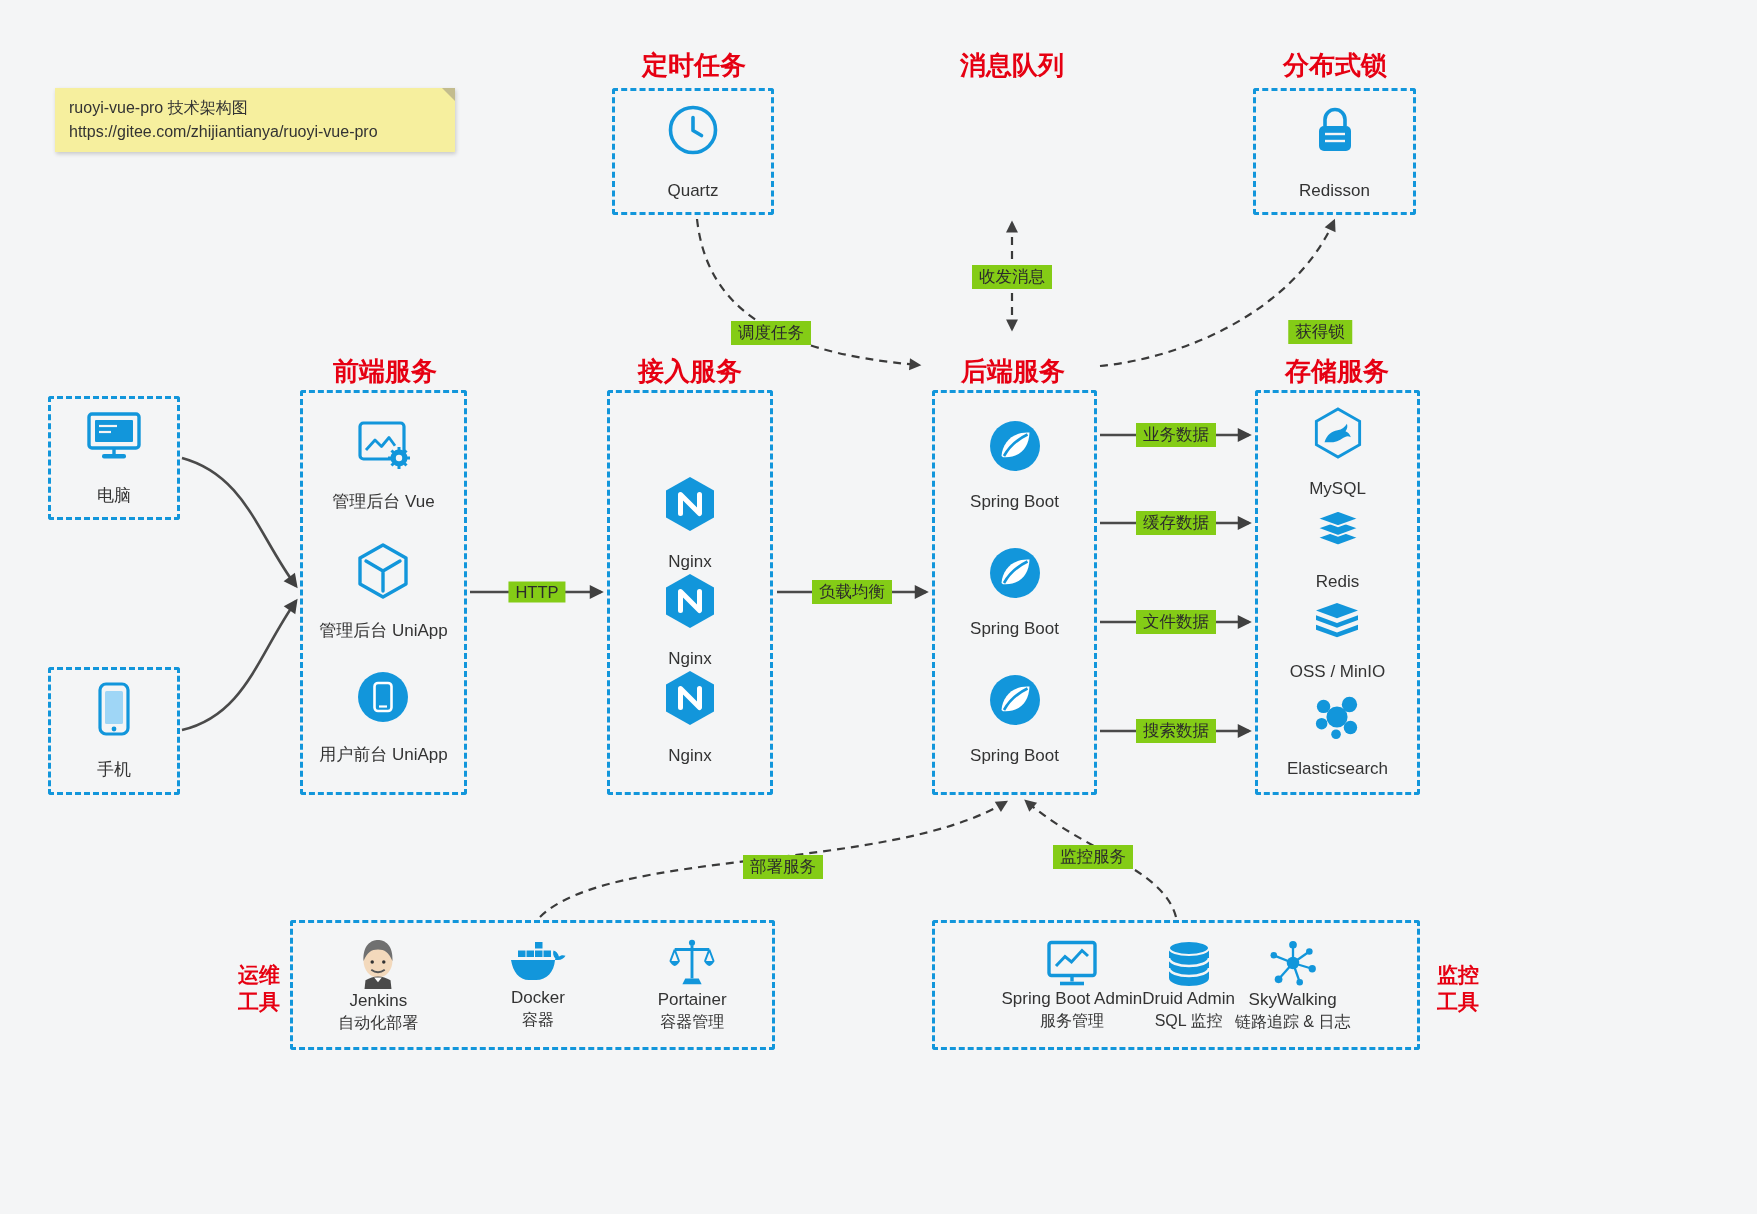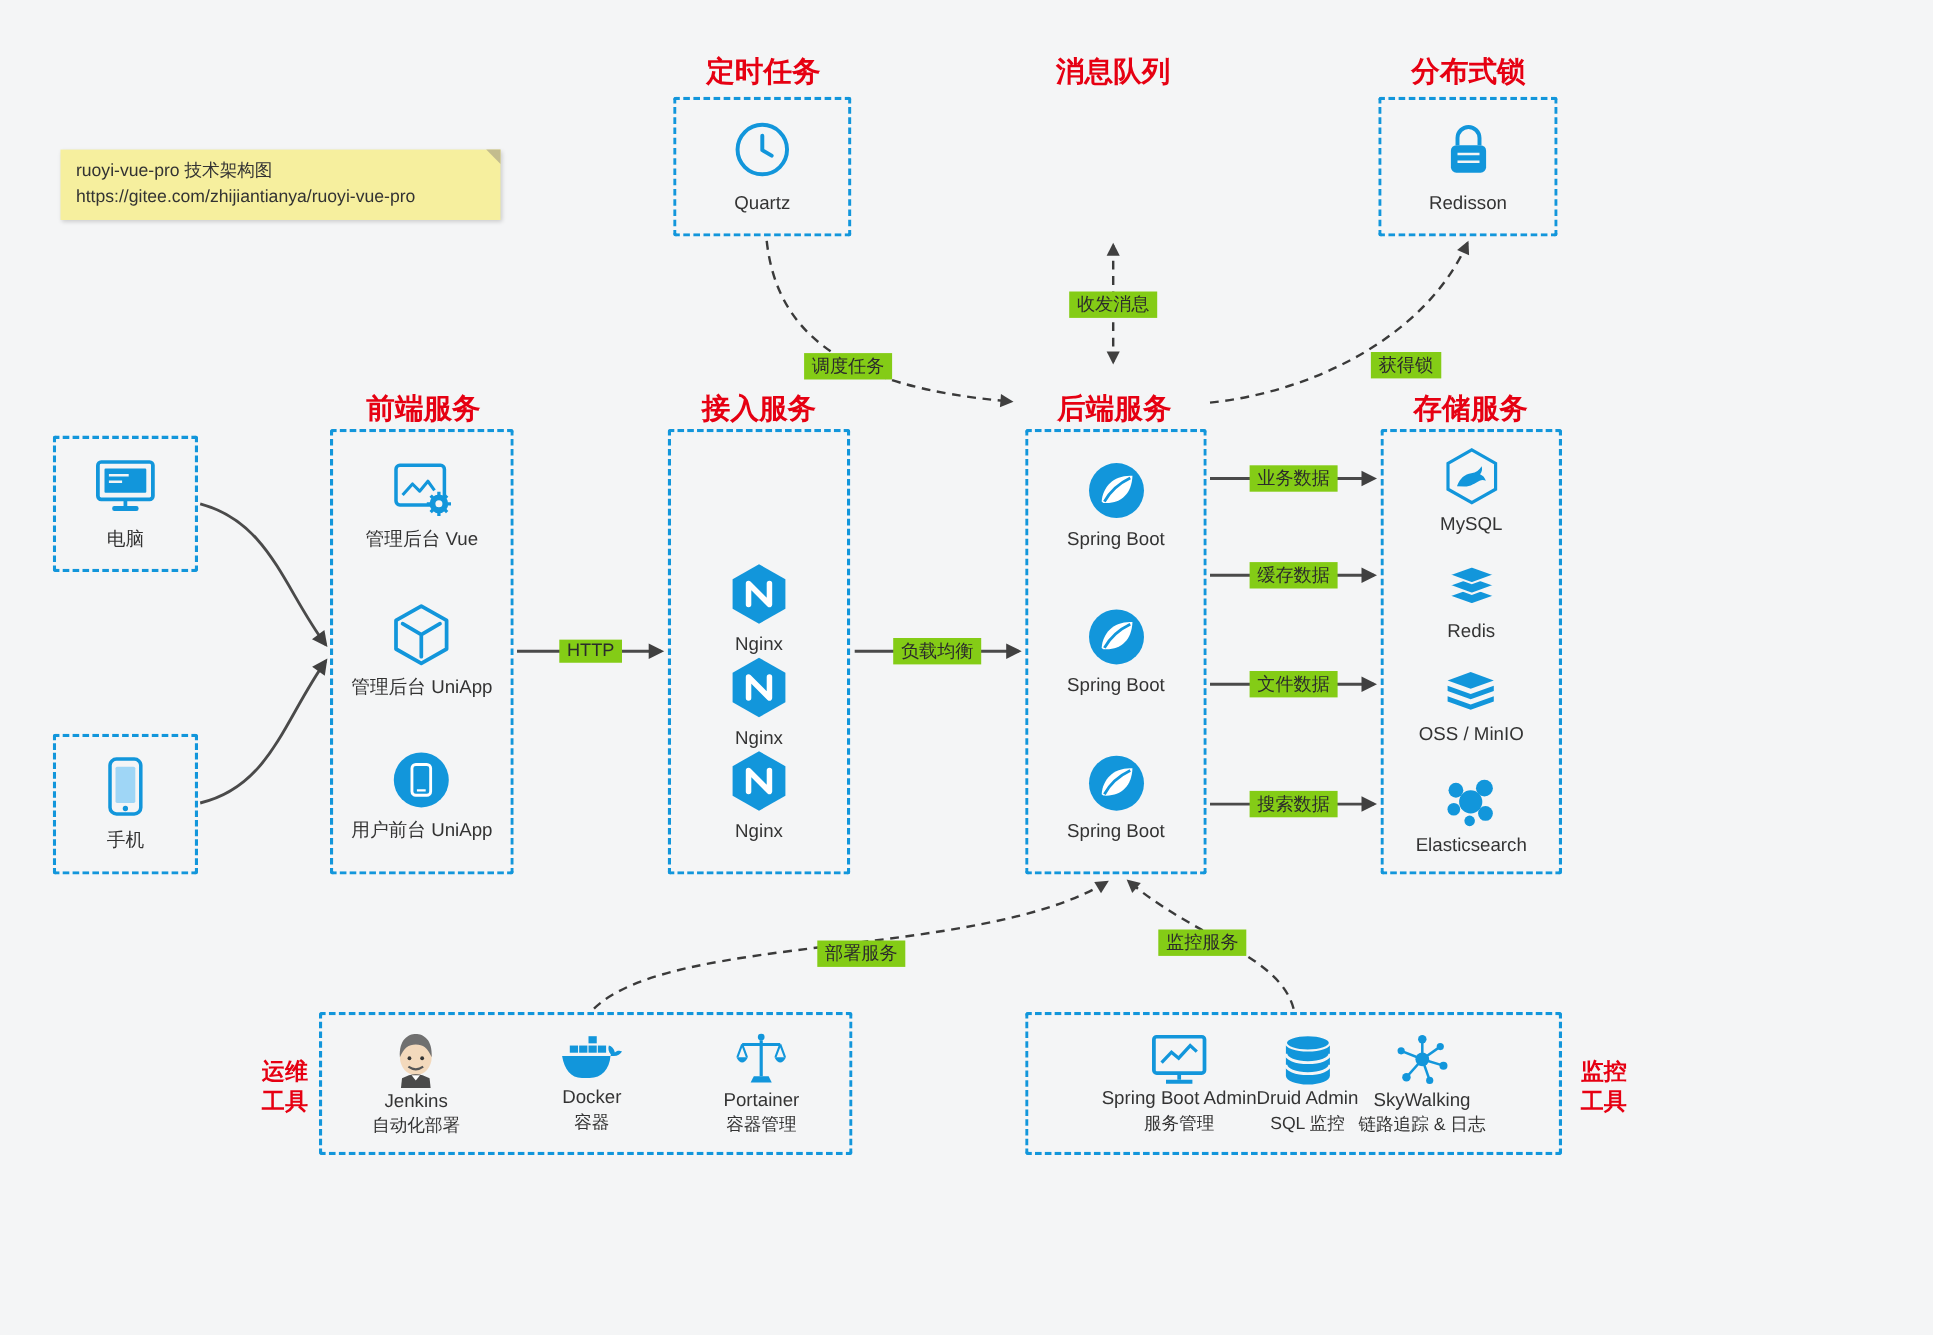--- a/index.html
+++ b/index.html
@@ -11,30 +11,30 @@
   .side-title { position:absolute; transform:translateX(-50%); color:#e60012; font-size:21px; font-weight:bold; line-height:27px; text-align:center; z-index:4; }
 
   .top-box { display:flex; flex-direction:column; align-items:center; justify-content:center; gap:12px; }
   .group-box { display:flex; flex-direction:column; justify-content:space-between; align-items:center; padding:26px 0; }
   .storage-box { padding:13px 0; }
   .client-box { display:flex; flex-direction:column; align-items:center; justify-content:center; gap:9px; }
   .tool-box { display:flex; flex-direction:row; justify-content:space-around; align-items:center; }
 
   .item { display:flex; flex-direction:column; align-items:center; gap:7px; }
   .tool-item { display:flex; flex-direction:column; align-items:center; gap:2px; }
-  .label { font-size:17px; color:#333; white-space:nowrap; }
+  .label { font-size:17px; color:#333; white-space:nowrap;margin-top:12px; }
   .tool-name { font-size:17px; color:#333; white-space:nowrap; }
   .tool-desc { font-size:16px; color:#333; white-space:nowrap; }
 
   .edges-layer { position:absolute; left:0; top:0; z-index:1; pointer-events:none; }
   .solid { fill:none; stroke:#4a4a4a; stroke-width:2.6; }
   .dash { fill:none; stroke:#3a3a3a; stroke-width:2.2; stroke-dasharray:8 6; }
   .edge-label { position:absolute; transform:translate(-50%,-50%); background:#84cc16; padding:1px 7px; font-size:16.5px; color:#2b2b2b; white-space:nowrap; z-index:3; }
 
-  .note { position:absolute; left:55px; top:88px; width:400px; height:64px; background:#f6ef9e; padding:8px 14px; box-shadow:1px 2px 4px rgba(0,0,0,0.18); font-size:16px; color:#333; line-height:24px; z-index:4;margin-top:48px; }
+  .note { position:absolute; left:55px; top:88px; width:400px; height:64px; background:#f6ef9e; padding:8px 14px; box-shadow:1px 2px 4px rgba(0,0,0,0.18); font-size:16px; color:#333; line-height:24px; z-index:4; }
   .note::after { content:""; position:absolute; top:0; right:0; width:0; height:0; border-top:13px solid #c3bc8e; border-left:13px solid transparent; }
 
   .icon { display:flex; align-items:center; justify-content:center; }
 </style>
 </head>
 <body>
 
 <div class="canvas">
 
   <svg class="edges-layer" width="1757" height="1214">
@@ -384,17 +384,17 @@
   </div>
 
   <div class="edge-label" style="left:537px; top:592px;">HTTP</div>
   <div class="edge-label" style="left:852px; top:592px;">负载均衡</div>
   <div class="edge-label" style="left:1176px; top:435px;">业务数据</div>
   <div class="edge-label" style="left:1176px; top:523px;">缓存数据</div>
   <div class="edge-label" style="left:1176px; top:622px;">文件数据</div>
   <div class="edge-label" style="left:1176px; top:731px;">搜索数据</div>
   <div class="edge-label" style="left:771px; top:333px;">调度任务</div>
   <div class="edge-label" style="left:1012px; top:277px;">收发消息</div>
-  <div class="edge-label" style="left:1278px; top:332px;">获得锁</div>
+  <div class="edge-label" style="left:1320px; top:332px;">获得锁</div>
   <div class="edge-label" style="left:783px; top:867px;">部署服务</div>
   <div class="edge-label" style="left:1093px; top:857px;">监控服务</div>
 
 </div>
 
 </body></html>

